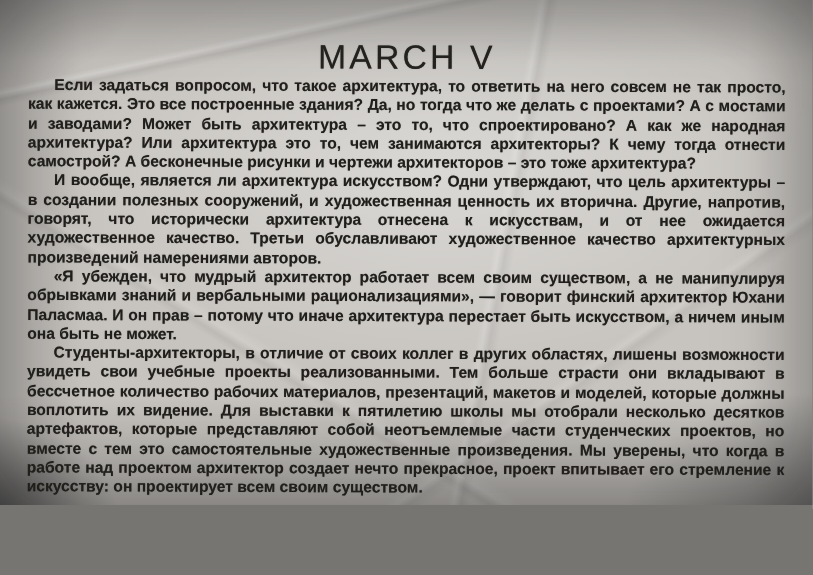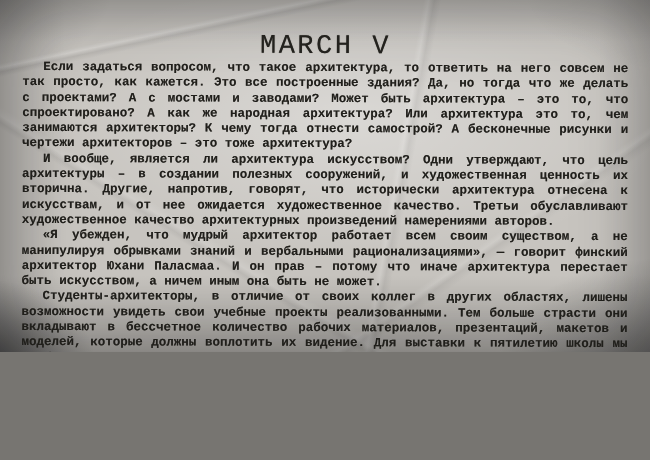--- a/index.html
+++ b/index.html
@@ -6,23 +6,23 @@
     margin: 0;
     padding: 0;
     width: 650px;
     height: 460px;
     overflow: hidden;
     background: #777571;
   }
   .photo {
     position: relative;
     width: 650px;
-    height: 352px;
+    height: 404px;
     overflow: hidden;
-    font-family: Liberation Mono, monospace;
+    font-family: Liberation Sans, sans-serif;
     background:
       
       radial-gradient(150px 115px at -2% 103%, rgba(22,23,25,0.60), rgba(22,23,25,0) 72%),
       radial-gradient(230px 150px at 102% 104%, rgba(22,23,25,0.40), rgba(22,23,25,0) 72%),
       radial-gradient(190px 130px at -3% -4%, rgba(22,23,25,0.25), rgba(22,23,25,0) 70%),
       radial-gradient(210px 120px at 103% -4%, rgba(22,23,25,0.14), rgba(22,23,25,0) 70%),
       linear-gradient(to bottom, rgba(0,0,0,0.10), rgba(0,0,0,0) 12%, rgba(0,0,0,0) 78%, rgba(0,0,0,0.18)),
       linear-gradient(to right, rgba(0,0,0,0.12), rgba(0,0,0,0) 10%, rgba(0,0,0,0) 92%, rgba(0,0,0,0.08)),
       
       linear-gradient(168deg, rgba(0,0,0,0) 13%, rgba(255,255,255,0.22) 13.8%, rgba(58,58,60,0.10) 14.7%, rgba(0,0,0,0) 15.8%),

